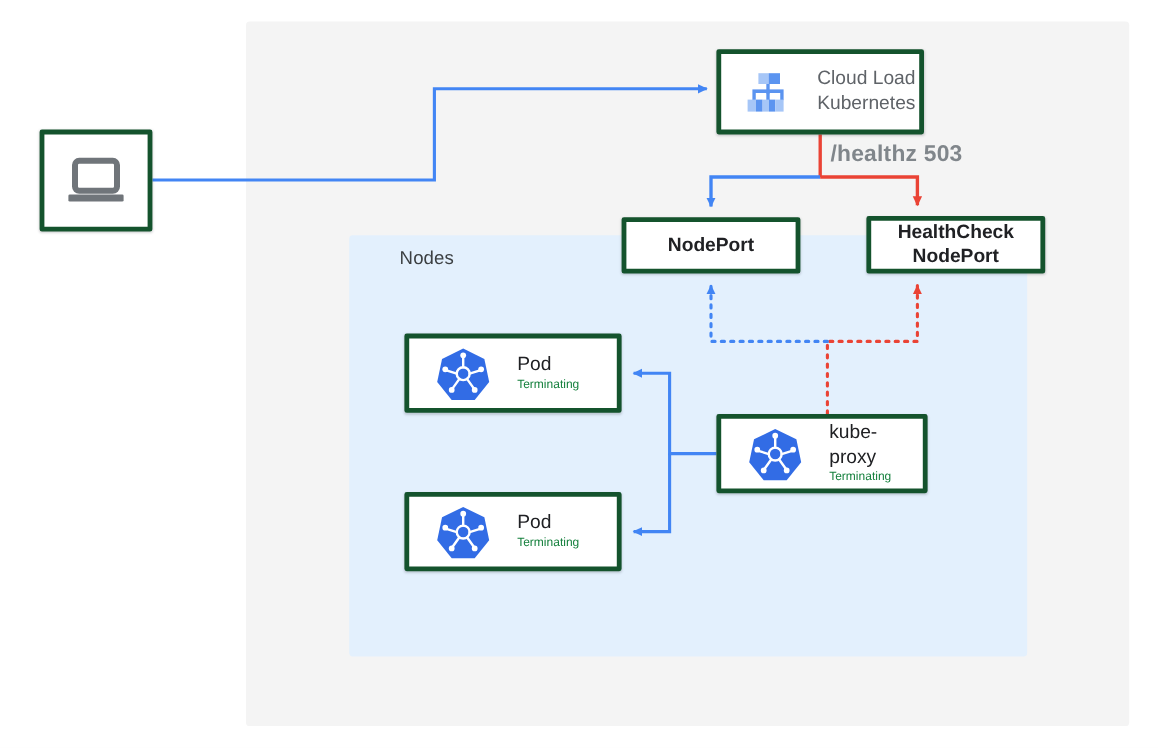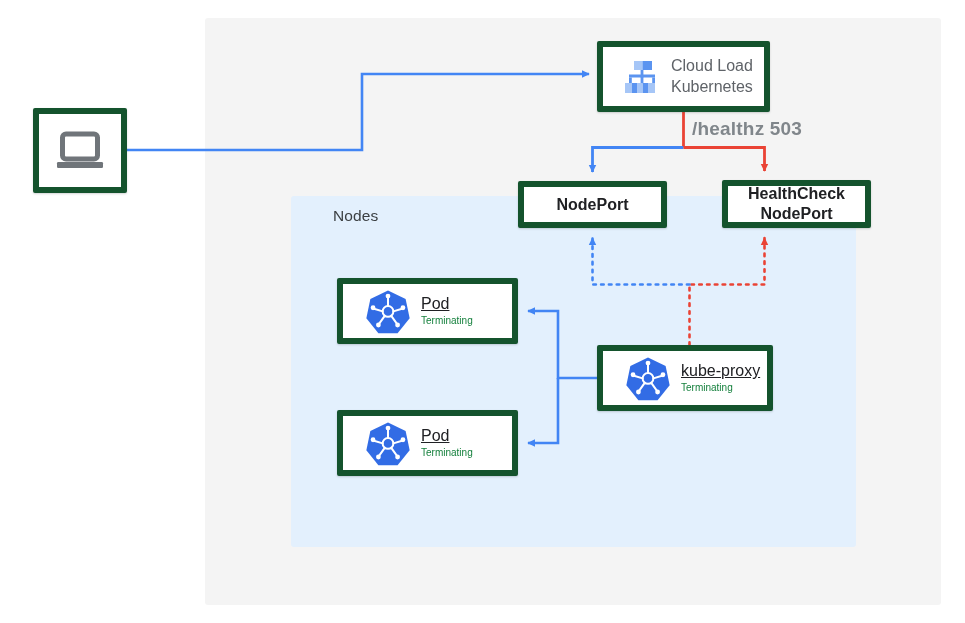--- a/index.html
+++ b/index.html
@@ -43,47 +43,47 @@
     font-size: 15.5px;
     color: #3c4043;
     letter-spacing: .1px;
     margin-left: 24px;
   }
 
   
   .card {
     position: absolute;
     background: #ffffff;
-    border: 6px solid #14532d;
+    border: 4px solid #14532d;
     border-radius: 2px;
     box-shadow: 0 1px 2px rgba(60,64,67,0.22);
     box-sizing: border-box;
     display: flex;
     align-items: center;
+    gap: 12px;
   }
   .card.center-text {
     justify-content: center;
     text-align: center;
   }
   .card-icon {
     flex: 0 0 auto;
     display: flex;
     align-items: center;
     justify-content: center;
   }
   .card-text {
     display: flex;
     flex-direction: column;
     justify-content: center;
     line-height: 1.28;
   }
   .title-dark {
     font-size: 16px;
     color: #202124;
-    text-decoration: underline;
   }
   .title-grey {
     font-size: 16px;
     color: #5f6368;
   }
   .subtitle-grey {
     font-size: 10px;
     color: #15803d;
   }
   .bold-label {

